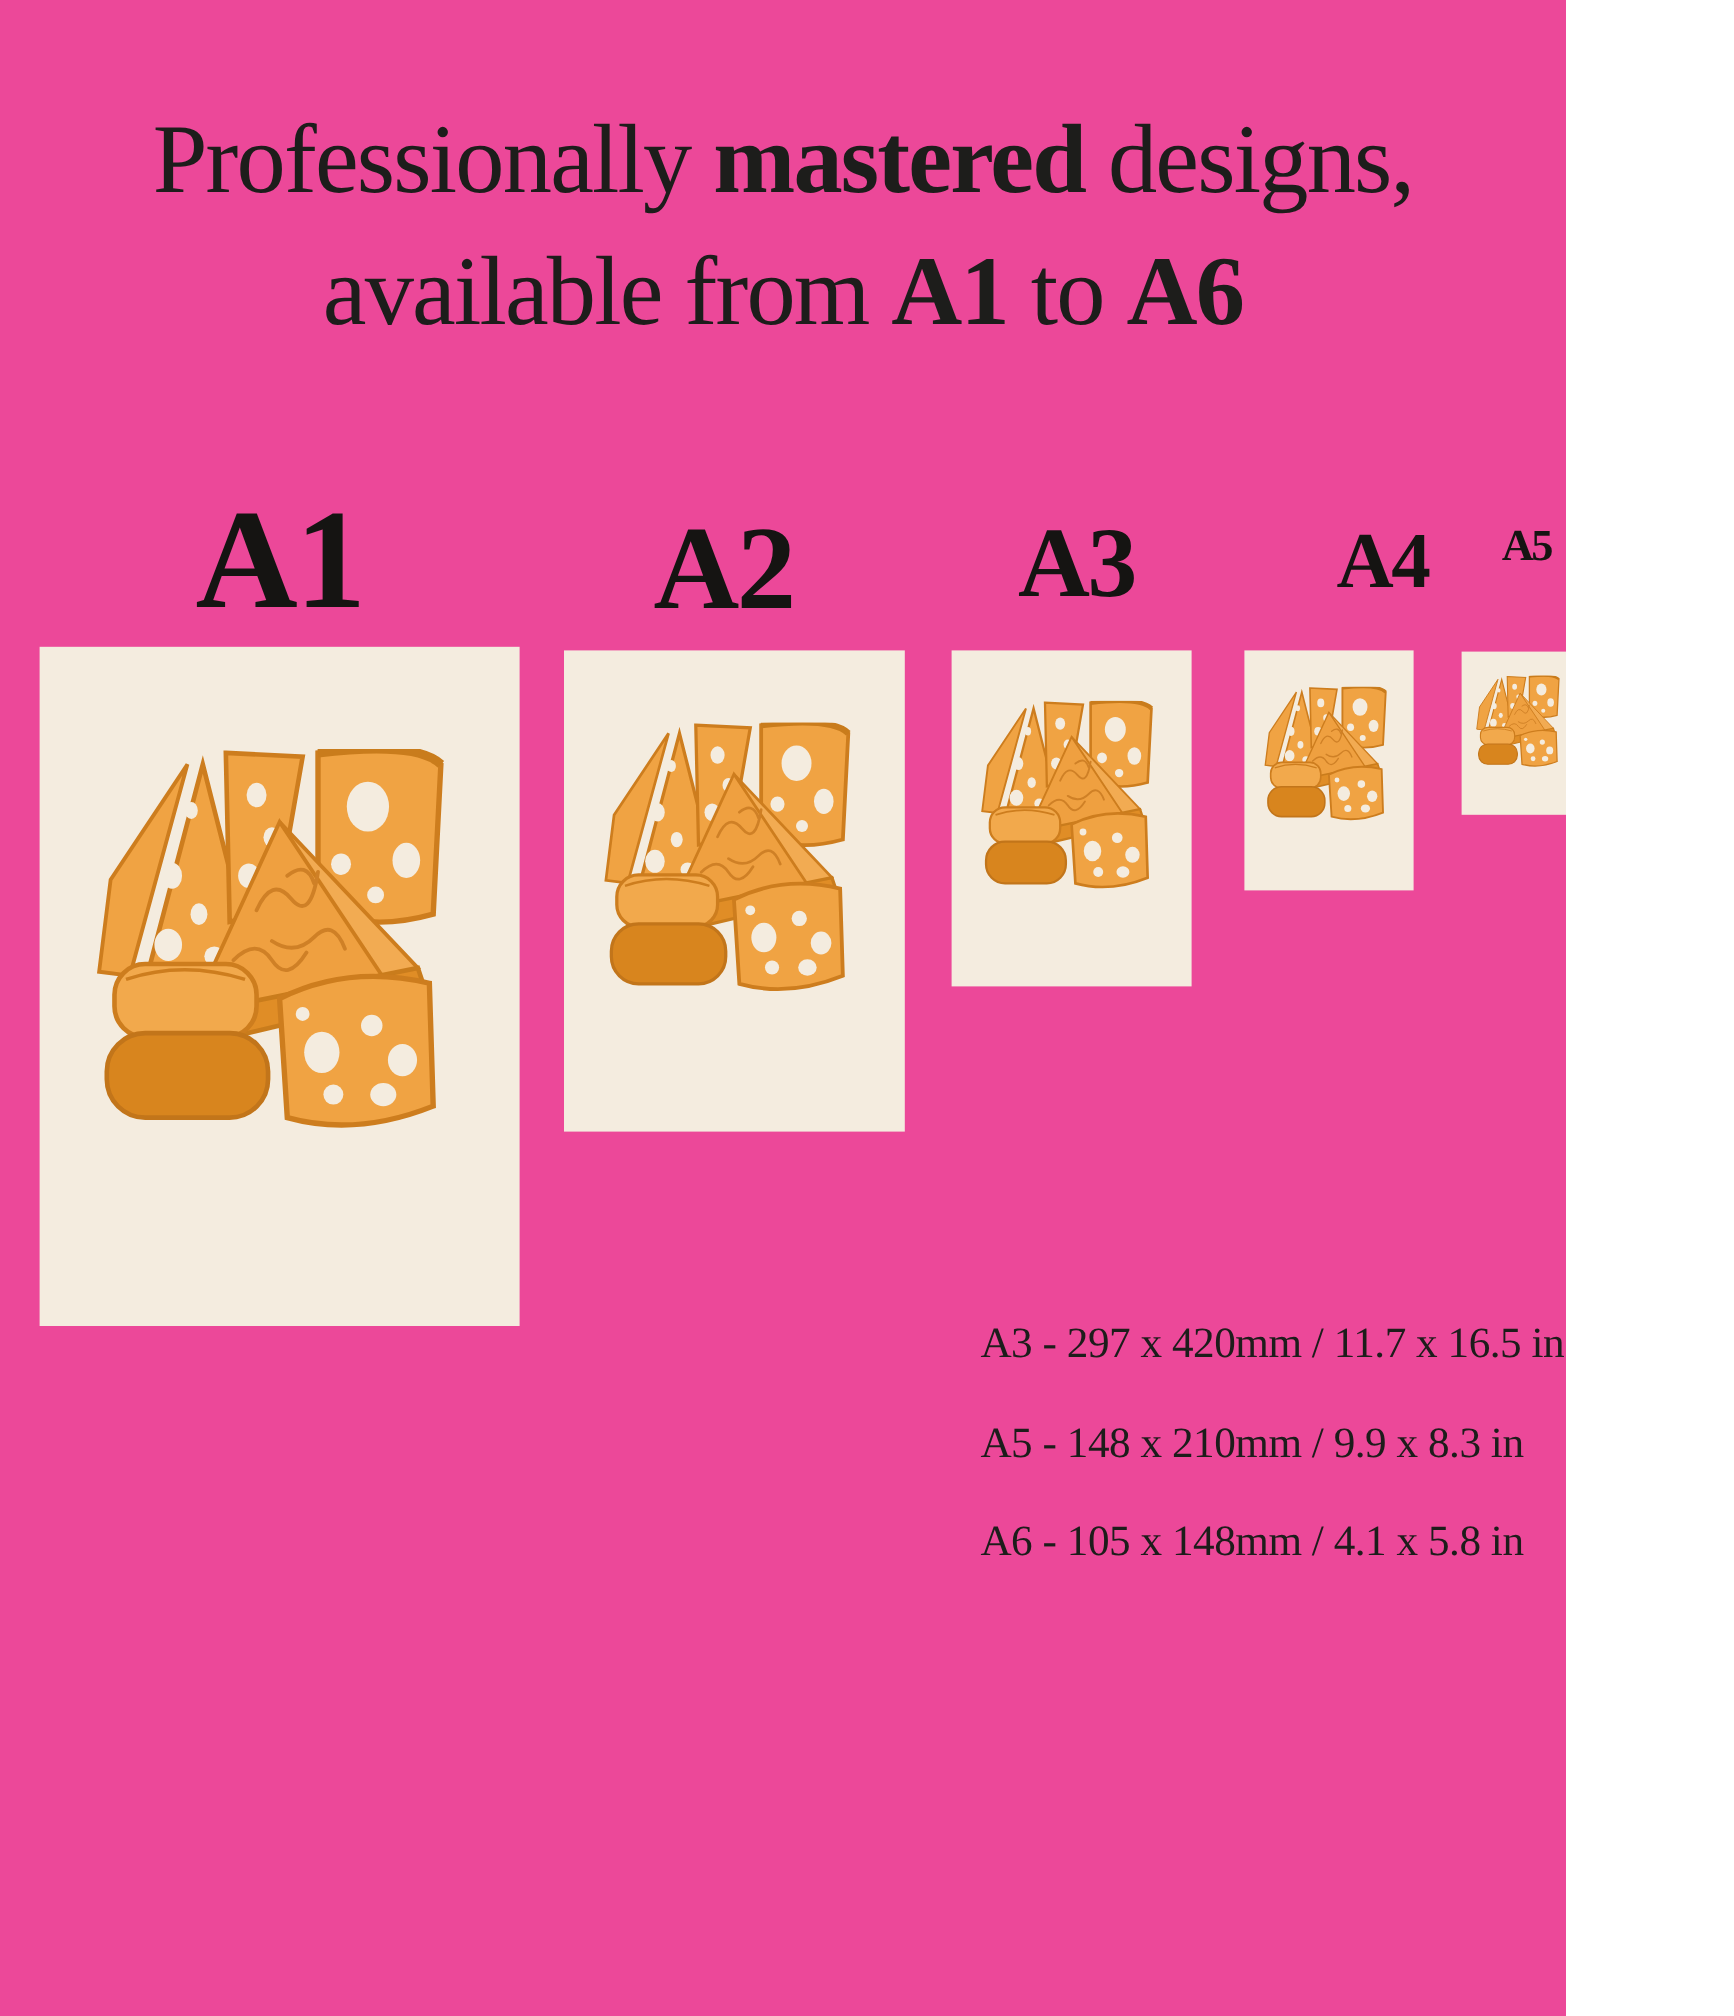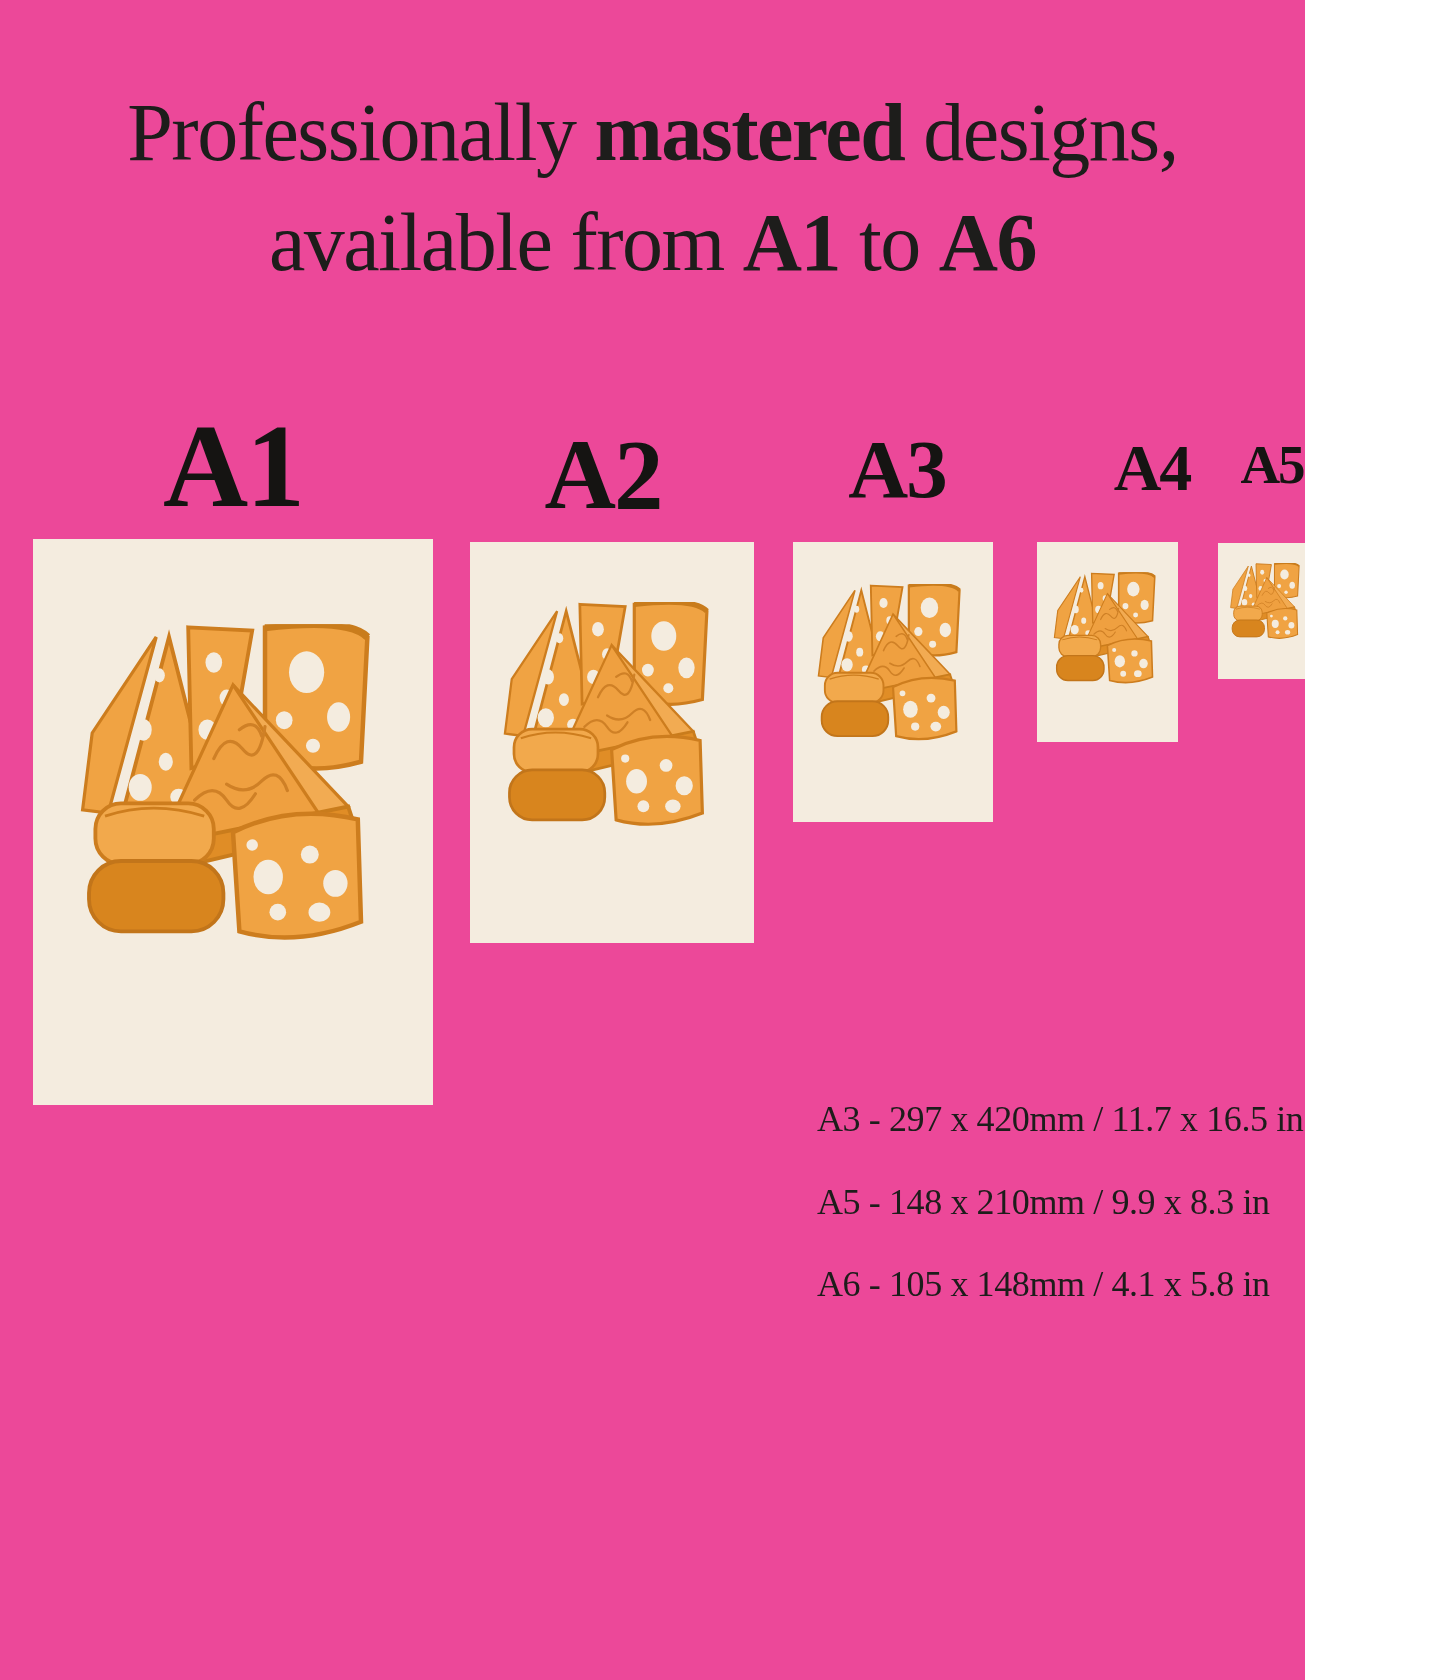--- a/index.html
+++ b/index.html
@@ -81,21 +81,21 @@
 
   <div class="title">
     <div><span>Professionally </span><b>mastered</b><span> designs,</span></div>
     <div><span>available from </span><b>A1</b><span> to </span><b>A6</b></div>
   </div>
 
   <div class="size-label" style="left:233px;top:408px;font-size:118px;">A1</div>
   <div class="size-label" style="left:603px;top:425px;font-size:99px;">A2</div>
   <div class="size-label" style="left:897px;top:428px;font-size:83px;">A3</div>
   <div class="size-label" style="left:1112px;top:435px;font-size:66px;margin-left:40px;">A4</div>
-  <div class="size-label" style="left:1272px;top:437px;font-size:55px;">A5</div>
+  <div class="size-label" style="left:1272px;top:437px;font-size:37px;">A5</div>
   <div class="size-label" style="left:1382px;top:441px;font-size:47px;">A6</div>
 
   <div class="poster" style="left:33px;top:539px;width:400px;height:566px;">
     <svg class="art" viewBox="0 0 100 100">
         <use href="#cheese" xlink:href="#cheese"></use>
       </svg>
   </div>
   <div class="poster" style="left:470px;top:542px;width:284px;height:401px;">
     <svg class="art" viewBox="0 0 100 100">
         <use href="#cheese" xlink:href="#cheese"></use>

